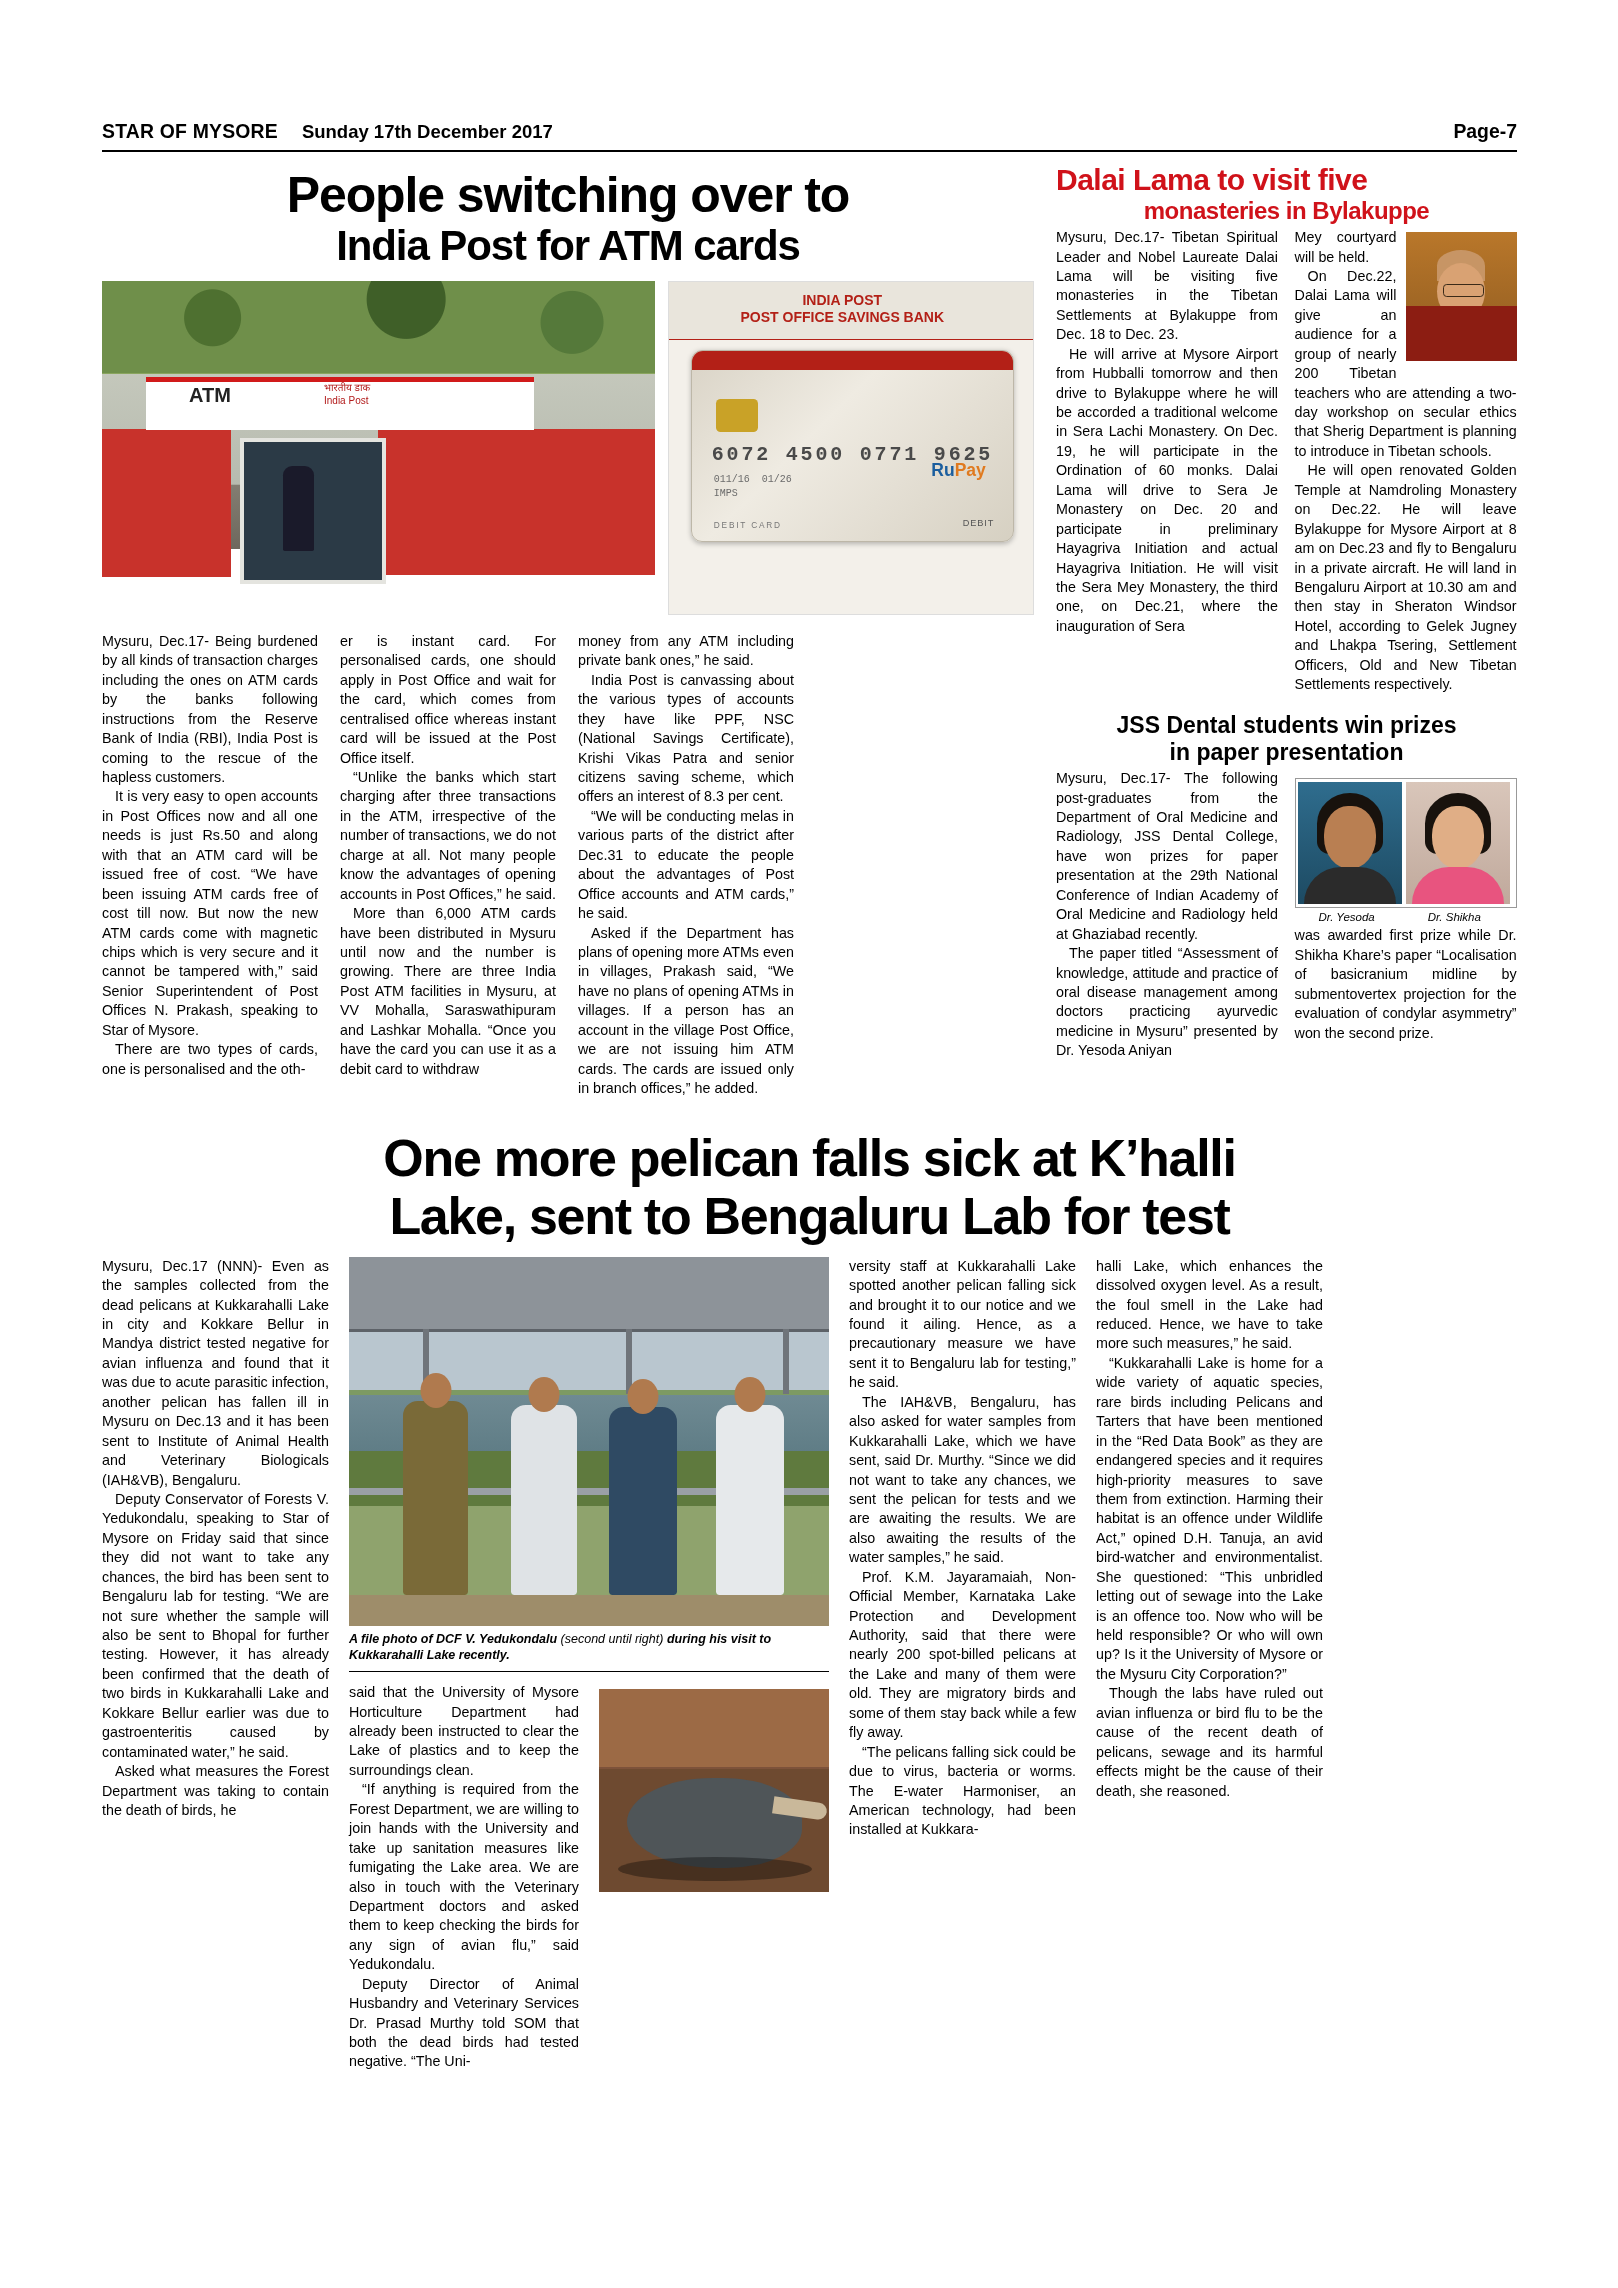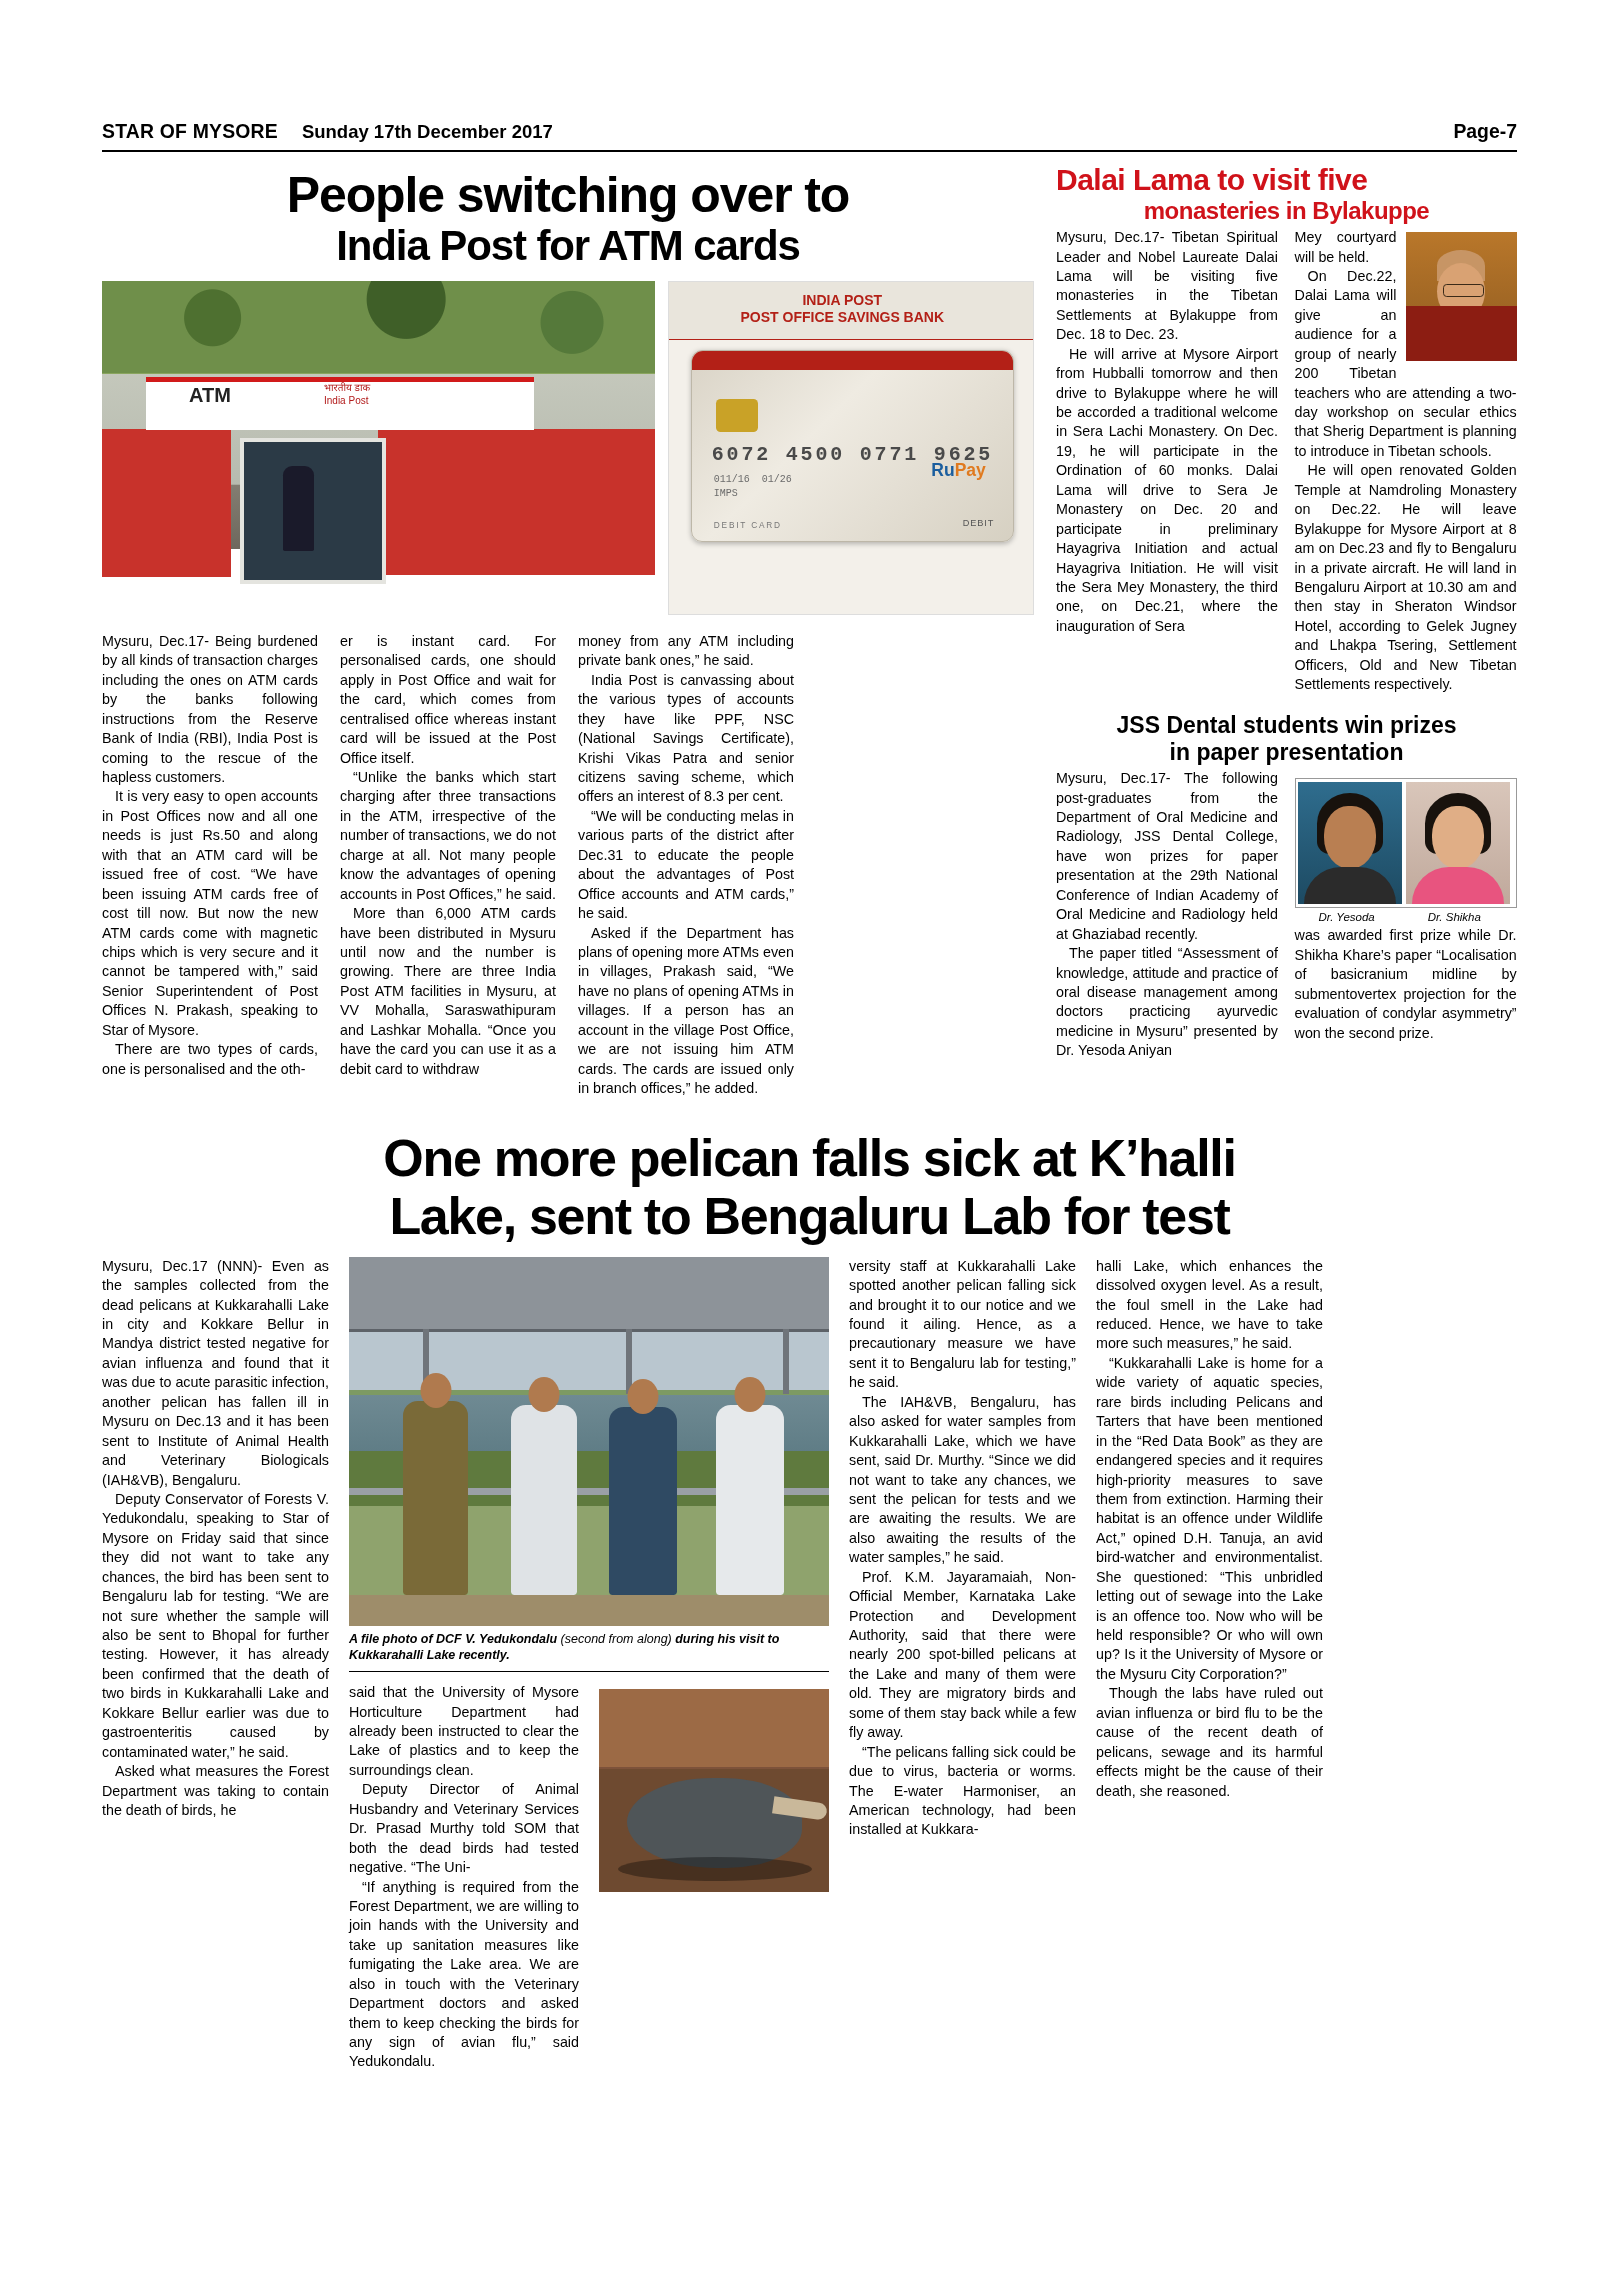--- a/index.html
+++ b/index.html
@@ -351,28 +351,28 @@
             </div>
           <div class="p p3">
               <div class="hd"></div>
             </div>
           <div class="p p4">
               <div class="hd"></div>
             </div>
           <div class="ground"></div>
         </div>
         <div class="caption">
-          <span>A file photo of DCF V. Yedukondalu</span><span class="norm"> (second from along) </span><span>during his visit to Kukkarahalli Lake recently.</span>
+          <span>A file photo of DCF V. Yedukondalu</span><span class="norm"> (second until right) </span><span>during his visit to Kukkarahalli Lake recently.</span>
         </div>
 
         <div class="mid-cols">
           <div class="col">
             <p class="noind">said that the University of Mysore Horticulture Department had already been instructed to clear the Lake of plastics and to keep the surroundings clean.</p>
+            <p>“If anything is required from the Forest Department, we are willing to join hands with the University and take up sanitation measures like fumigating the Lake area. We are also in touch with the Veterinary Department doctors and asked them to keep checking the birds for any sign of avian flu,” said Yedukondalu.</p>
             <p>Deputy Director of Animal Husbandry and Veterinary Services Dr. Prasad Murthy told SOM that both the dead birds had tested negative. “The Uni-</p>
-            <p>“If anything is required from the Forest Department, we are willing to join hands with the University and take up sanitation measures like fumigating the Lake area. We are also in touch with the Veterinary Department doctors and asked them to keep checking the birds for any sign of avian flu,” said Yedukondalu.</p>
           </div>
           <div class="col">
             <div class="photo-pel">
               <div class="wall"></div>
               <div class="bird"></div>
               <div class="beak"></div>
               <div class="shadow"></div>
             </div>
           </div>
         </div>

